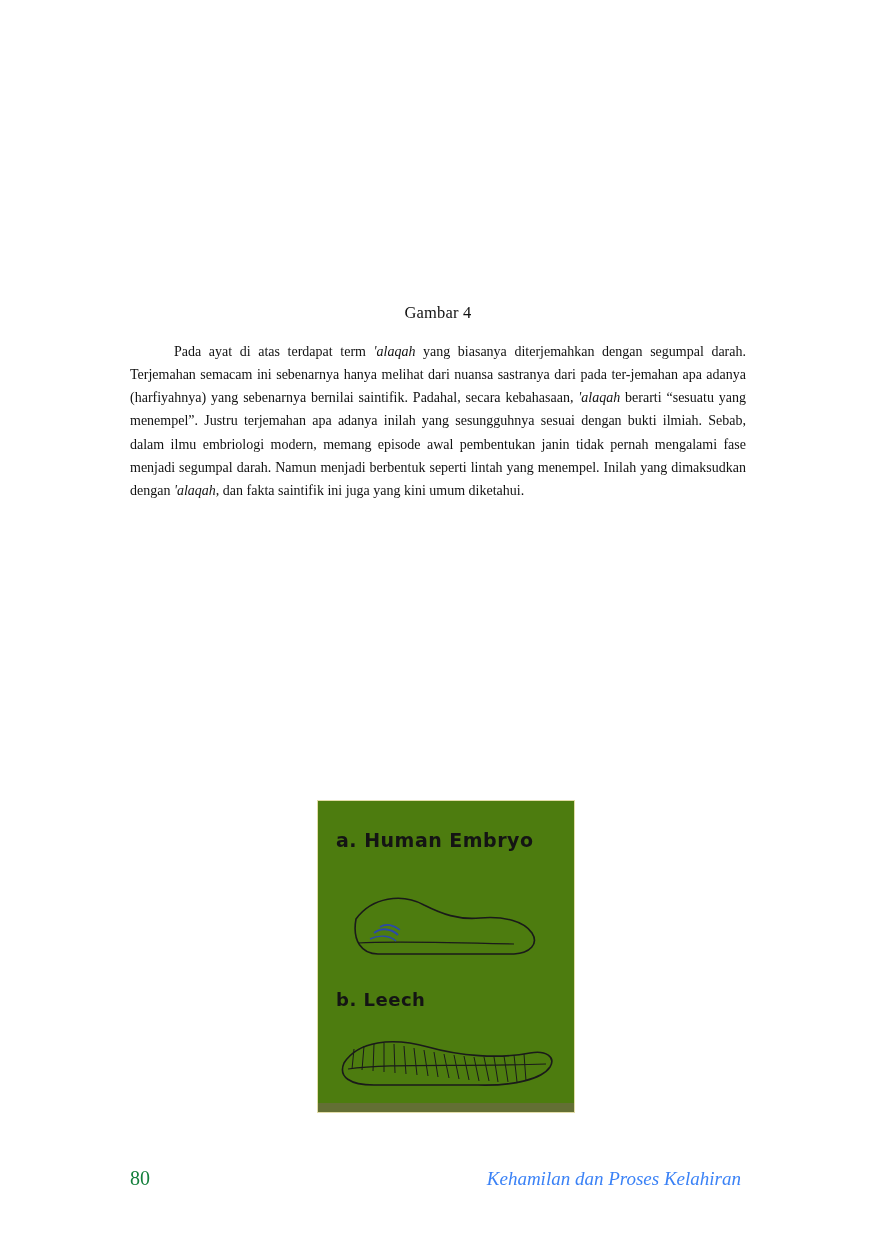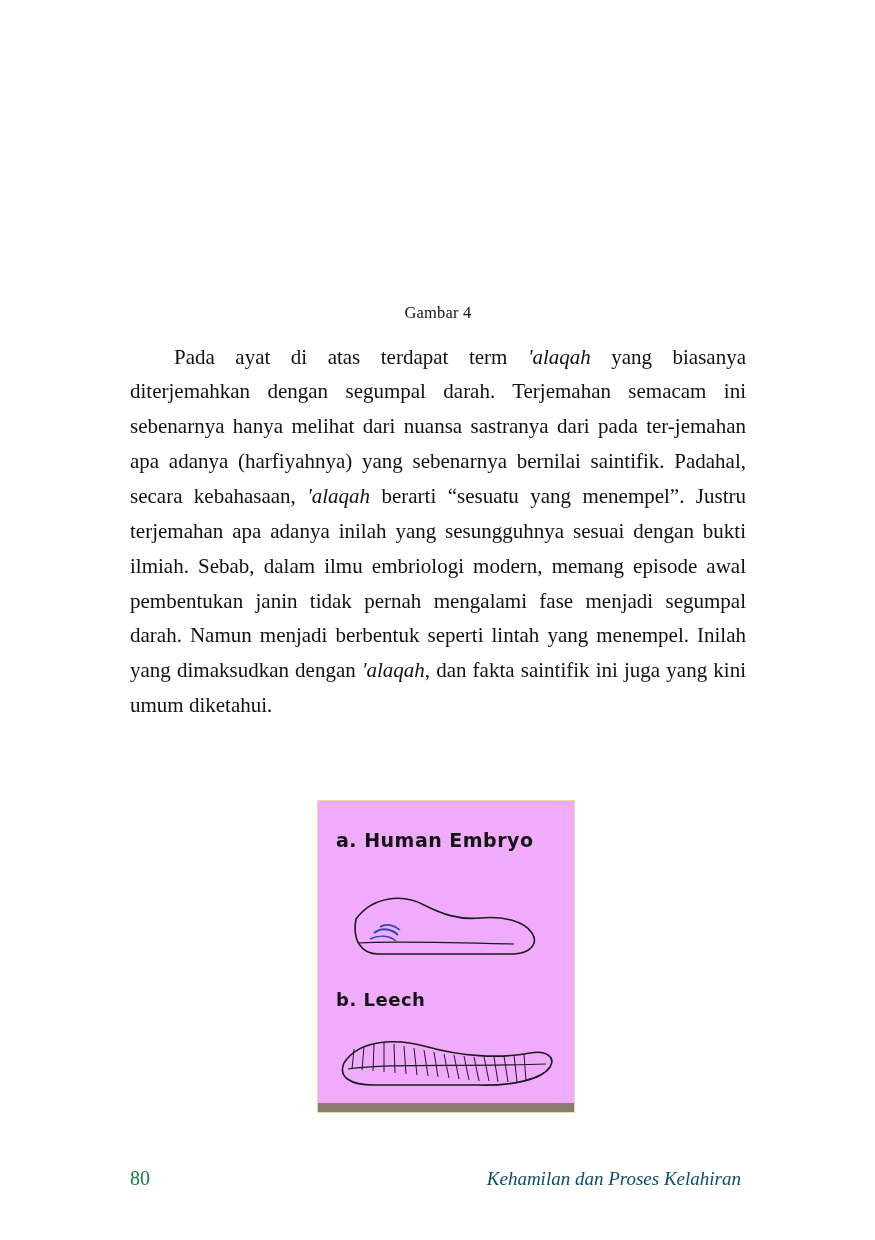--- a/index.html
+++ b/index.html
@@ -34,41 +34,41 @@
     color: #111;
     letter-spacing: 0.2px;
   }
   .figure-caption .cap-line {
     display: block;
   }
   .body-text {
     margin-top: 14px;
     text-align: justify;
     text-justify: inter-word;
-    font-size: 21px;
+    font-size: 14px;
     line-height: 1.66;
     color: #111;
     text-indent: 44px;
     hyphens: manual;
   }
   .body-text em {
     font-style: italic;
   }
   .illustration-wrap {
     position: absolute;
     left: 318px;
     top: 801px;
     width: 256px;
     height: 311px;
   }
   .illustration {
     position: relative;
     width: 100%;
     height: 100%;
-    background: #f0abfc;
+    background: #4d7c0f;
     box-shadow: 0 0 0 1px #e2dda8;
     overflow: hidden;
   }
   .illus-band-bottom {
     position: absolute;
     left: 0;
     right: 0;
     bottom: 0;
     height: 9px;
     background: #6b6b42;
@@ -107,21 +107,21 @@
     align-items: baseline;
     justify-content: space-between;
   }
   .page-number {
     font-size: 20px;
     color: #15803d;
   }
   .running-title {
     font-style: italic;
     font-size: 19px;
-    color: #0c4a6e;
+    color: #3b82f6;
     margin-right: 4px;
   }
 </style>
 </head>
 <body>
 
 <div class="page">
 
   <div class="content">
 

